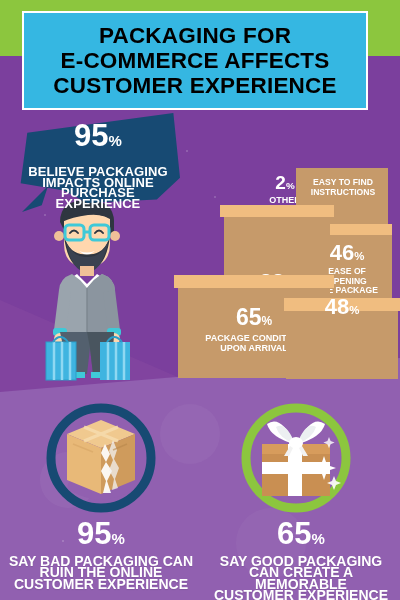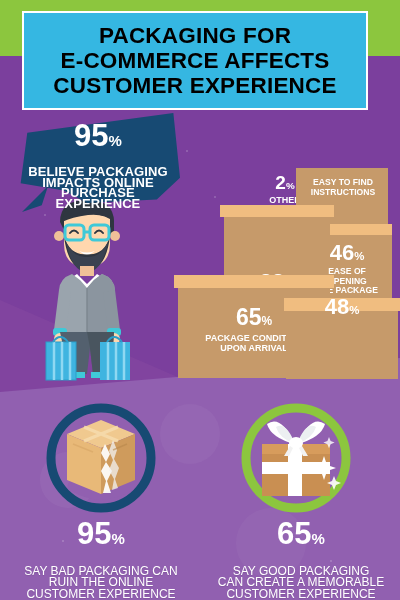--- a/index.html
+++ b/index.html
@@ -102,22 +102,22 @@
   .box-sub{display:block;white-space:pre-line;}
   
   .char{position:absolute;z-index:5;}
   
   .stat{position:absolute;text-align:center;color:#ffffff;width:190px;}
   .stat-num{
     display:block;font-weight:bold;font-size:31px;line-height:31px;
   }
   .stat-num .pct{font-size:15px;}
   .stat-sub{
-    display:block;margin-top:12px;
-    font-weight:normal;font-size:12px;line-height:11.4px;
+    display:block;margin-top:2px;
+    font-weight:bold;font-size:14px;line-height:11.4px;
     text-transform:uppercase;white-space:pre-line;
     text-shadow:0 1px 1px rgba(0,0,0,.10);
   }
 </style>
 </head>
 <body>
 
 <div id="poster">
 
   <div class="bg-purple-top"></div>

